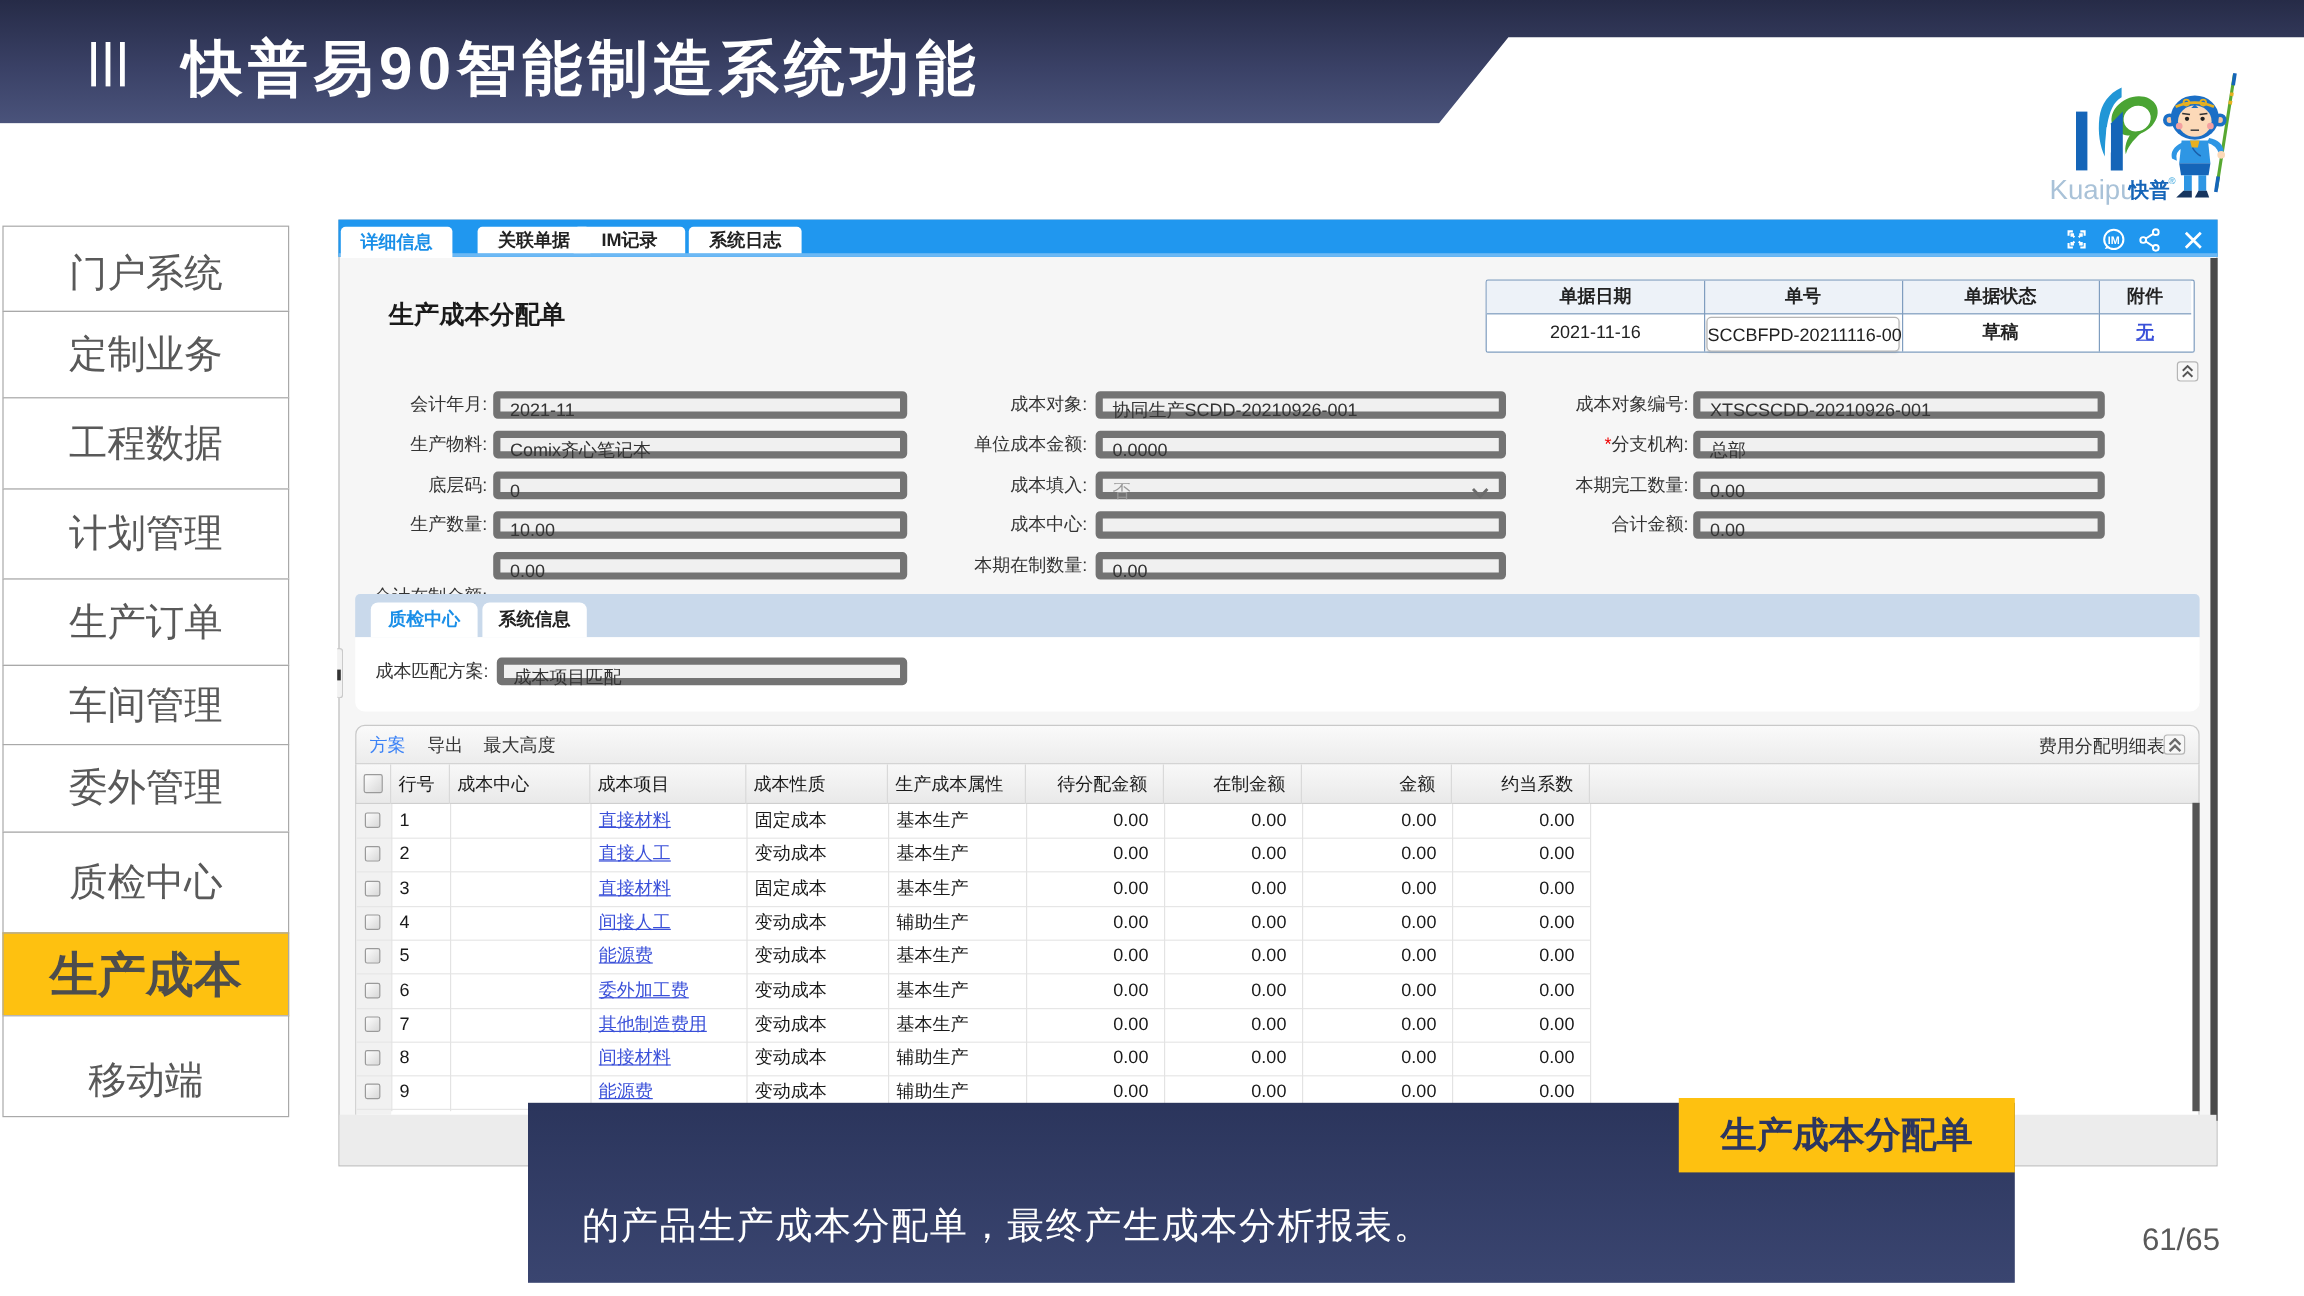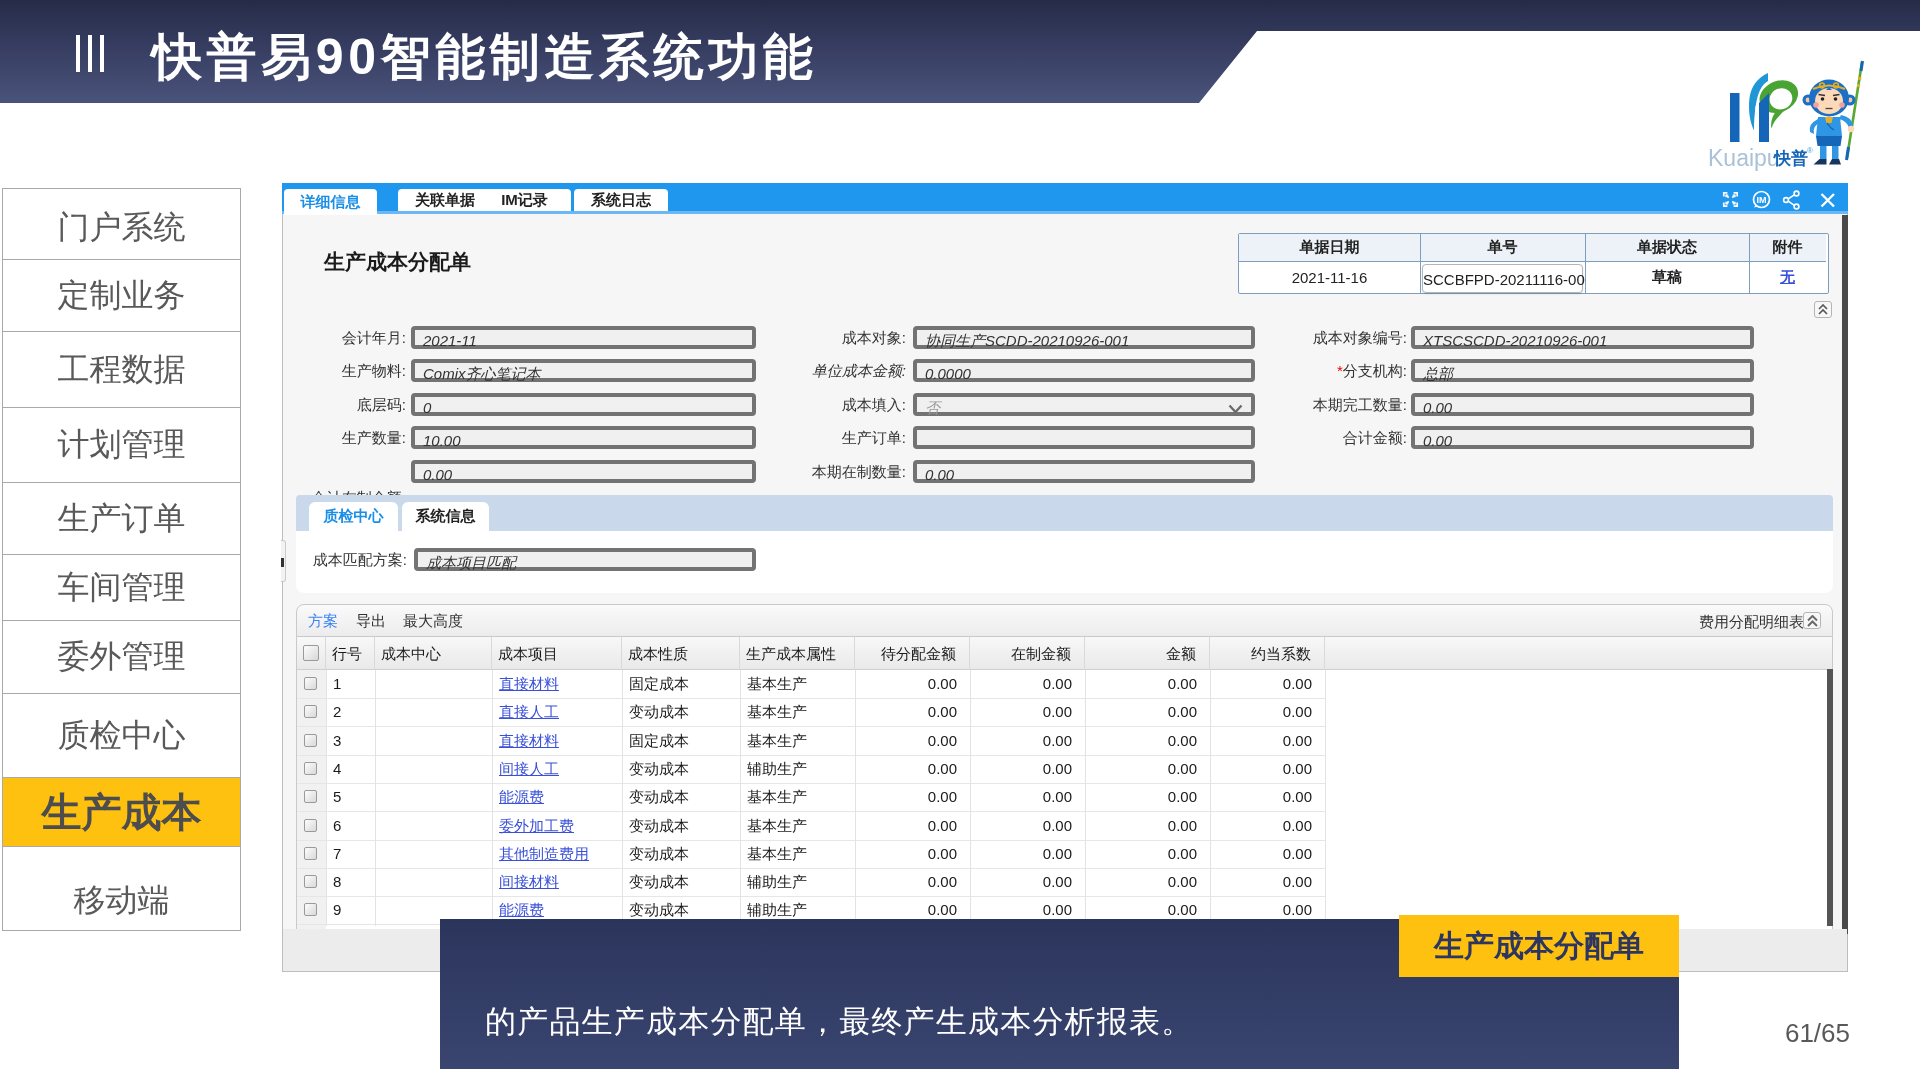--- a/index.html
+++ b/index.html
@@ -18,22 +18,22 @@
   .side.on{background:#fec110;color:#4d4d4d;font-weight:bold;font-size:40px;}
   
   #win{left:282px;top:183px;width:1566px;height:789px;background:#f6f6f6;
        border:1px solid #bdbdbd;box-sizing:border-box;}
   #bluebar{left:282px;top:183px;width:1566px;height:31px;background:#2097ef;}
   .tab{top:189px;height:22px;background:#fff;border-radius:4px 4px 0 0;
        display:flex;align-items:center;justify-content:center;font-size:15px;font-weight:bold;color:#222;}
   .tab.on{color:#1a8fe8;}
   
   .lbl{height:23px;line-height:23px;font-size:15px;color:#333;text-align:right;}
-  .inp{height:23px;line-height:22px;background:#f0f0f0;border:4px solid #737373;border-radius:4px;
-       box-sizing:border-box;font-size:15px;color:#333;padding-left:8px;font-style:italic;}
+  .inp{height:23px;line-height:22px;background:#f0f0f0;border:6px solid #737373;border-radius:4px;
+       box-sizing:border-box;font-size:15px;color:#333;padding-left:8px;}
   
   #doctbl{left:1238px;top:233px;width:589px;height:59px;border:1px solid #7f9dbf;background:#fff;
       border-radius:2px;}
   #doctbl .hc{position:absolute;top:0;height:28px;background:#edf2f8;border-bottom:1px solid #7f9dbf;
       display:flex;align-items:center;justify-content:center;font-size:15px;font-weight:bold;color:#222;box-sizing:border-box;}
   #doctbl .dc{position:absolute;top:28px;height:31px;display:flex;align-items:center;justify-content:center;
       font-size:15px;color:#222;box-sizing:border-box;}
   #doctbl .vline{position:absolute;top:0;bottom:0;width:1px;background:#7f9dbf;}
   
   #subbar{left:296px;top:495px;width:1537px;height:36px;background:#c9d9eb;border-radius:4px 4px 0 0;}
@@ -154,27 +154,27 @@
     <div class="abs lbl" style="left:146px;top:359.4px;width:260px;">生产物料:</div>
     <div class="abs inp" style="left:411px;top:359.4px;width:345px;">Comix齐心笔记本</div>
     <div class="abs lbl" style="left:146px;top:392.8px;width:260px;">底层码:</div>
     <div class="abs inp" style="left:411px;top:392.8px;width:345px;">0</div>
     <div class="abs lbl" style="left:146px;top:426.2px;width:260px;">生产数量:</div>
     <div class="abs inp" style="left:411px;top:426.2px;width:345px;">10.00</div>
     <div class="abs lbl" style="left:146px;top:486px;width:260px;">合计在制金额:</div>
     <div class="abs inp" style="left:411px;top:459.6px;width:345px;">0.00</div>
     <div class="abs lbl" style="left:646px;top:326px;width:260px;">成本对象:</div>
     <div class="abs inp" style="left:913px;top:326px;width:342px;">协同生产SCDD-20210926-001</div>
-    <div class="abs lbl" style="left:646px;top:359.4px;width:260px;font-style:italic;">单位成本金额:</div>
+    <div class="abs lbl" style="left:646px;top:359.4px;width:260px;">单位成本金额:</div>
     <div class="abs inp" style="left:913px;top:359.4px;width:342px;">0.0000</div>
     <div class="abs lbl" style="left:646px;top:392.8px;width:260px;">成本填入:</div>
     <div class="abs inp" style="left:913px;top:392.8px;width:342px;"><span style="color:#999;">否</span><svg style="position:absolute;right:8px;top:7px;" width="15" height="10" viewBox="0 0 15 10">
         <path d="M1.5 1.5 L7.5 8 L13.5 1.5" fill="none" stroke="#6b6b6b" stroke-width="2.3"></path>
       </svg></div>
-    <div class="abs lbl" style="left:646px;top:426.2px;width:260px;">生产订单:</div>
+    <div class="abs lbl" style="left:646px;top:426.2px;width:260px;">成本中心:</div>
     <div class="abs inp" style="left:913px;top:426.2px;width:342px;"></div>
     <div class="abs lbl" style="left:646px;top:459.6px;width:260px;">本期在制数量:</div>
     <div class="abs inp" style="left:913px;top:459.6px;width:342px;">0.00</div>
     <div class="abs lbl" style="left:1147px;top:326px;width:260px;">成本对象编号:</div>
     <div class="abs inp" style="left:1411px;top:326px;width:343px;">XTSCSCDD-20210926-001</div>
     <div class="abs lbl" style="left:1147px;top:359.4px;width:260px;"><span style="color:#e00;">*</span>分支机构:</div>
     <div class="abs inp" style="left:1411px;top:359.4px;width:343px;">总部</div>
     <div class="abs lbl" style="left:1147px;top:392.8px;width:260px;">本期完工数量:</div>
     <div class="abs inp" style="left:1411px;top:392.8px;width:343px;">0.00</div>
     <div class="abs lbl" style="left:1147px;top:426.2px;width:260px;">合计金额:</div>

